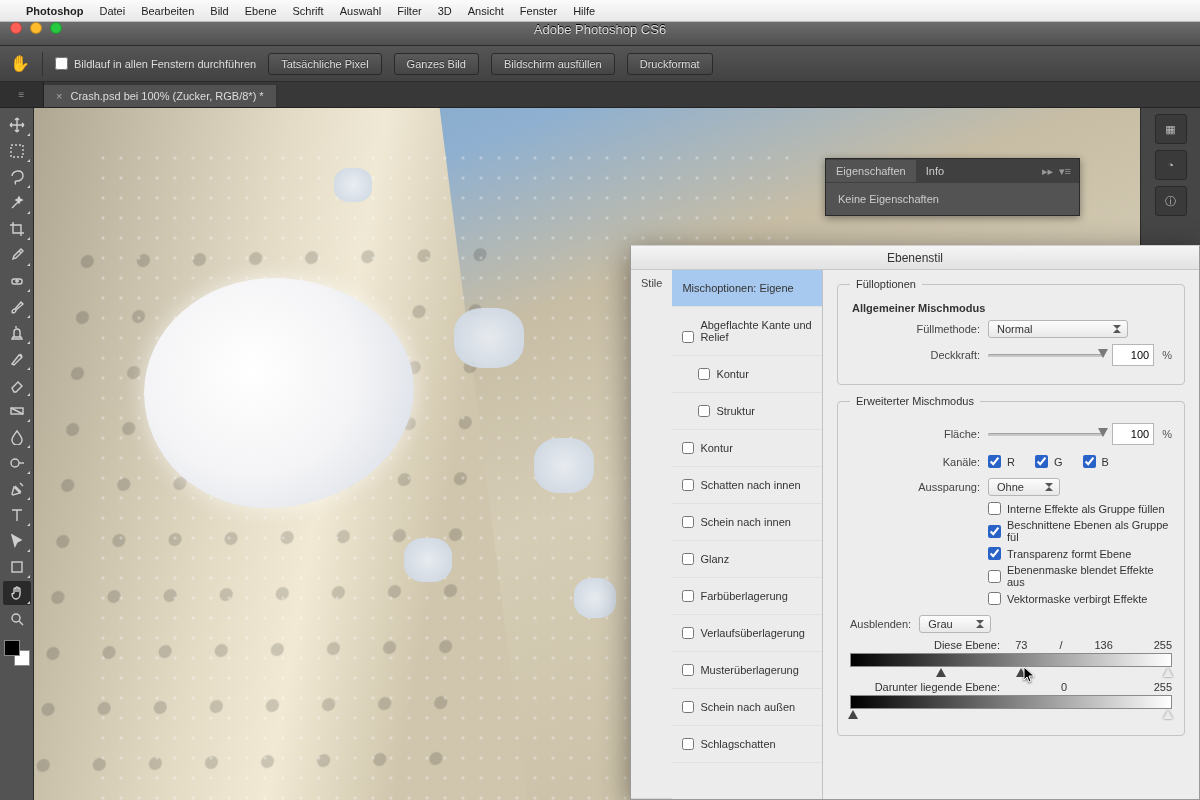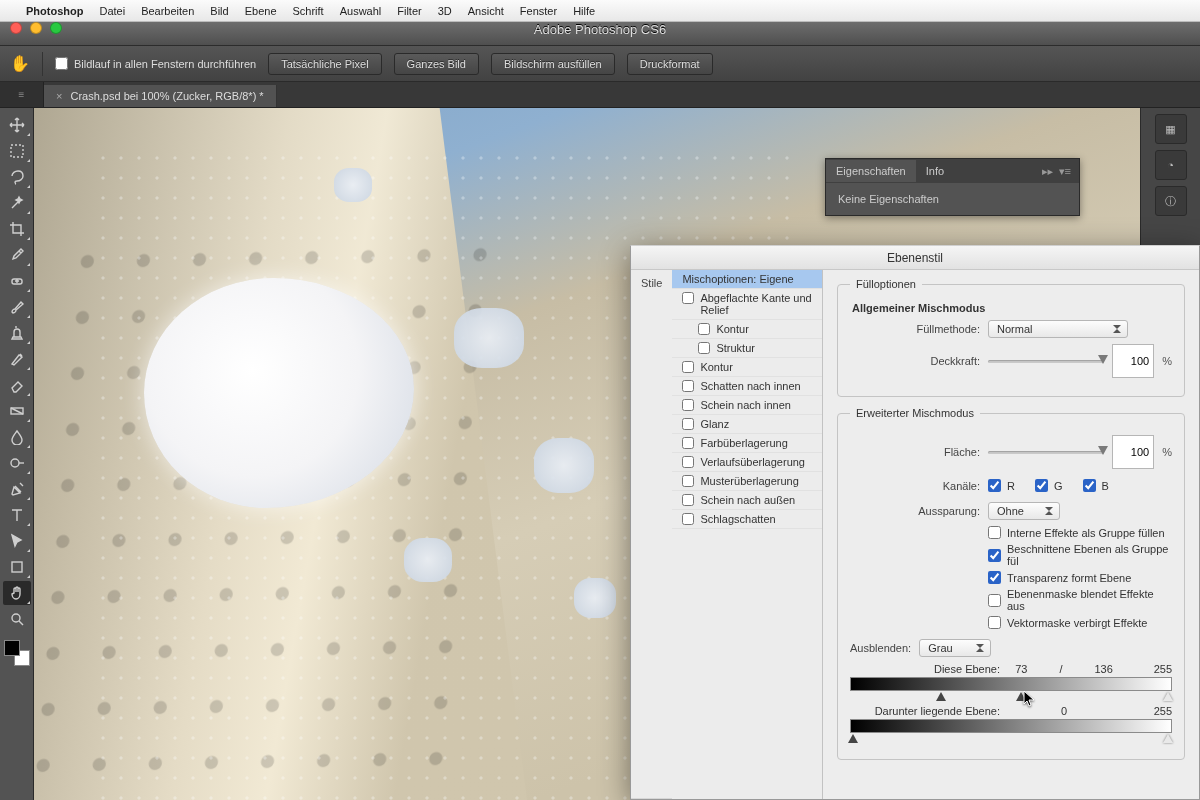--- a/index.html
+++ b/index.html
@@ -58,36 +58,36 @@
 .props .tabs .ptab{padding:5px 10px;color:#ccc;font-size:11px}
 .props .tabs .ptab.act{background:#535353}
 .props .tabs .pmenu{margin-left:auto;padding:0 8px;color:#999;display:flex;gap:6px;align-items:center}
 .props .body{padding:10px 12px;color:#ccc}
 
 .dialog{position:absolute;left:630px;top:245px;right:0;bottom:0;background:#ededed;border:1px solid #999;border-top:1px solid #cfcfcf;box-shadow:0 6px 28px rgba(0,0,0,.45);display:flex;flex-direction:column}
 .dialog .dtitle{height:24px;background:linear-gradient(#f5f5f5,#e2e2e2);text-align:center;line-height:24px;font-size:12px;color:#333;border-bottom:1px solid #c8c8c8}
 .dialog .dbody{flex:1;display:flex;overflow:hidden}
 .styles-list{width:192px;border-right:1px solid #c2c2c2;background:#ececec;display:flex;flex-direction:row}
 .styles-list .hdr{padding:7px 10px;color:#444;border-bottom:1px solid #d6d6d6;background:#ececec}
-.srow{padding:3px 10px;display:flex;align-items:flex-start;gap:6px;color:#333;border-bottom:1px solid #e1e1e1;cursor:pointer}
+.srow{padding:12px 10px;display:flex;align-items:flex-end;gap:6px;color:#333;border-bottom:1px solid #e1e1e1;cursor:pointer}
 .srow.sel{background:#a7c8ef}
 .srow.indent{padding-left:26px}
 .srow input{width:12px;height:12px}
 .dright{flex:1;padding:8px 14px 4px 14px;overflow:hidden;color:#333}
 fieldset{border:1px solid #c4c4c4;border-radius:4px;margin-bottom:10px;padding:10px 12px 12px 12px}
 legend{padding:0 6px;color:#333;font-size:11px}
 .frow{display:flex;align-items:center;gap:8px;margin:6px 0}
 .flabel{width:130px;text-align:right;color:#444}
 .sel-mac{background:linear-gradient(#fdfdfd,#e8e8e8);border:1px solid #b6b6b6;border-radius:3px;padding:2px 20px 2px 8px;position:relative;min-width:72px;display:inline-block}
 .sel-mac::after{content:"";position:absolute;right:6px;top:4px;width:0;height:0;border-left:4px solid transparent;border-right:4px solid transparent;border-top:4px solid #555}
 .sel-mac::before{content:"";position:absolute;right:6px;bottom:4px;width:0;height:0;border-left:4px solid transparent;border-right:4px solid transparent;border-bottom:4px solid #555}
 .slider{flex:1;height:14px;position:relative;display:flex;align-items:center;max-width:130px}
 .slider .track{height:3px;flex:1;background:#c9c9c9;border-radius:2px;box-shadow:inset 0 1px 1px rgba(0,0,0,.2)}
 .slider .thumb{position:absolute;top:1px;width:0;height:0;border-left:5px solid transparent;border-right:5px solid transparent;border-top:9px solid #7a7a7a}
-.numbox{width:42px;border:1px solid #b6b6b6;background:#fff;padding:10px 4px;text-align:right}
+.numbox{width:42px;border:1px solid #b6b6b6;background:#fff;padding:4px 4px;text-align:right}
 .pct{color:#555}
 .chk{display:flex;align-items:center;gap:6px;margin:4px 0;color:#333}
 .chk input{width:13px;height:13px}
 .chk input.blue:checked{accent-color:#2a63c7}
 .channels{display:flex;gap:20px;align-items:center}
 
 .blendif{margin-top:2px}
 .bi-labels{display:flex;justify-content:space-between;margin:4px 0 2px 0;color:#333;font-size:11px}
 .bi-labels .l{width:150px;text-align:right}
 .bi-labels .vals{flex:1;display:flex;gap:32px;justify-content:center}

